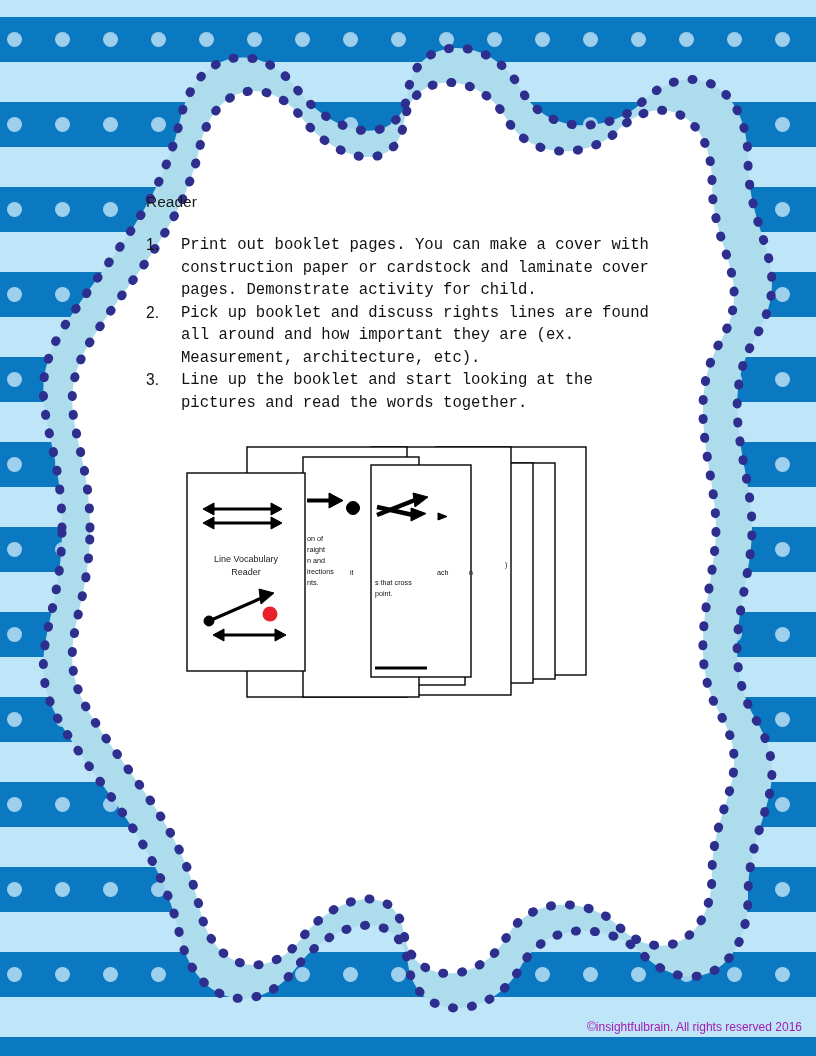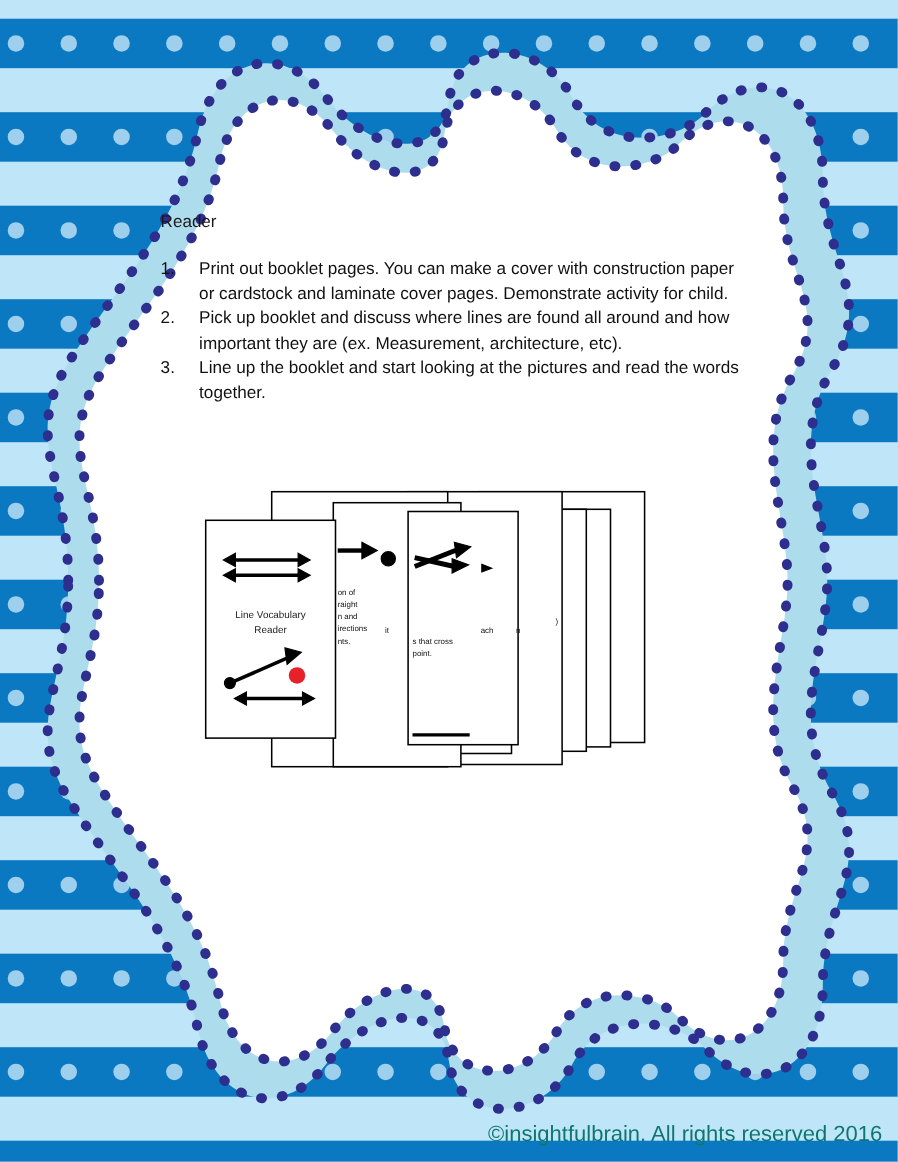--- a/index.html
+++ b/index.html
@@ -29,29 +29,29 @@
   }
   .reader-label{
     position:absolute;left:146px;top:193px;font-size:15.5px;color:#1a1a1a;
   }
   .steps{
     position:absolute;left:146px;top:234px;width:530px;
     font-size:15.6px;line-height:22.5px;color:#111;
   }
   .step{display:flex;margin-bottom:0px;}
   .step-num{width:35px;flex:0 0 35px;}
-  .step-text{flex:1;}
+  .step-text{flex:1;font-family:Liberation Mono, monospace;}
 
   
   .booklet{position:absolute;left:185px;top:425px;width:420px;height:285px;}
 
   
   .footer{
     position:absolute;right:14px;top:1020px;
-    font-size:20px;color:#0f766e;
+    font-size:12px;color:#a21caf;
   }
 </style>
 </head>
 <body>
 
 <div id="page">
 
   <div class="stripes" id="stripes" style="background: rgb(191, 229, 248);">
       <div class="stripe-dark" style="top:17px;height:45px;background:#0B79C2"></div>
       <div class="sdot" style="left:7px;top:32px;background:#9ECFEC"></div>
@@ -368,21 +368,21 @@
 
     <div class="reader-label">Reader</div>
 
     <div class="steps">
       <div class="step">
         <span class="step-num">1.</span>
         <span class="step-text">Print out booklet pages. You can make a cover with construction paper or cardstock and laminate cover pages. Demonstrate activity for child.</span>
       </div>
       <div class="step">
         <span class="step-num">2.</span>
-        <span class="step-text">Pick up booklet and discuss where lines are found all around and how important they are (ex. Measurement, architecture, etc).</span>
+        <span class="step-text">Pick up booklet and discuss rights lines are found all around and how important they are (ex. Measurement, architecture, etc).</span>
       </div>
       <div class="step">
         <span class="step-num">3.</span>
         <span class="step-text">Line up the booklet and start looking at the pictures and read the words together.</span>
       </div>
     </div>
 
     <svg class="booklet" viewBox="0 0 420 285">
       <g stroke="#000" stroke-width="1.4" fill="#fff">
 

